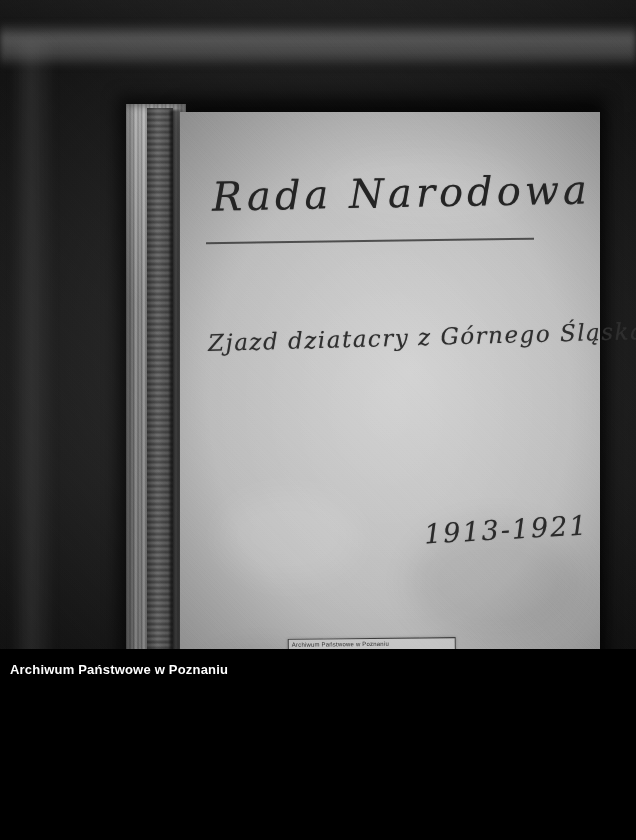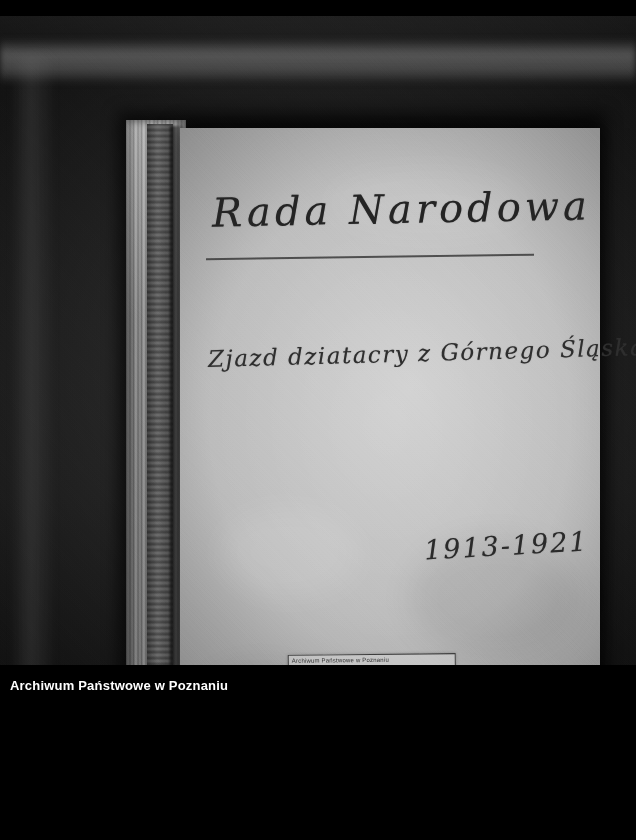--- a/index.html
+++ b/index.html
@@ -13,21 +13,20 @@
     overflow: hidden;
     font-family: "Liberation Sans", sans-serif;
   }
 
   #page {
     position: relative;
     width: 636px;
     height: 689px;
     background: #eab308;
     overflow: hidden;
-    margin-top: 16px;
   }
 
   
   .plate {
     position: absolute;
     left: 0; top: 0;
     width: 636px;
     height: 800px;
     background:
       radial-gradient(ellipse 120% 90% at 50% 45%, rgba(120,120,120,0.35) 0%, rgba(40,40,40,0.25) 55%, rgba(5,5,5,0.9) 100%),

